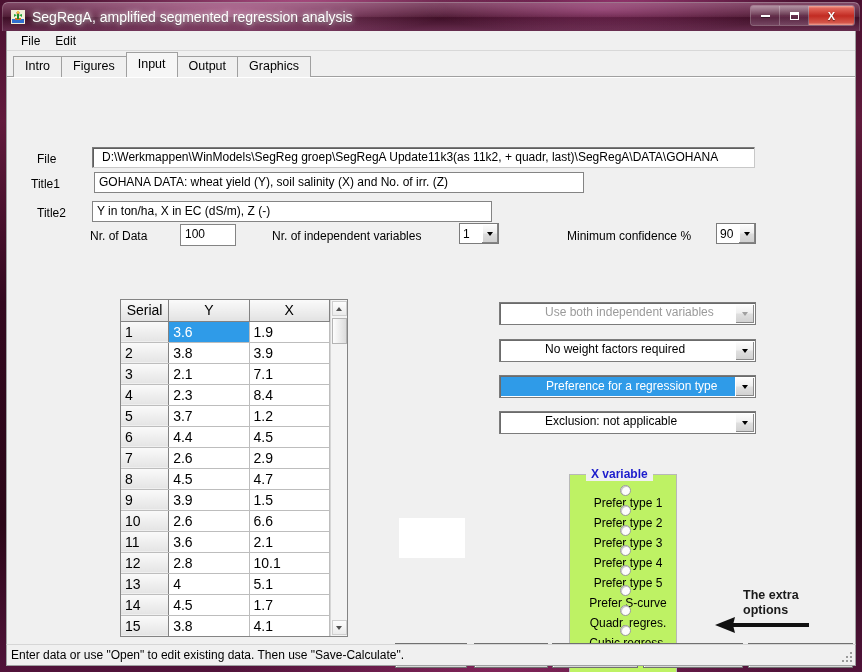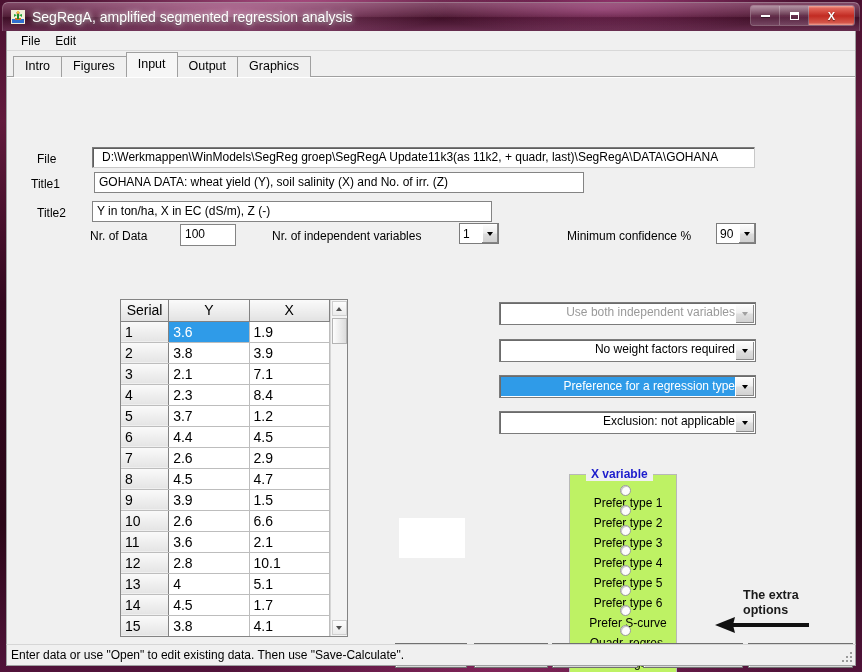--- a/index.html
+++ b/index.html
@@ -234,21 +234,21 @@
 
   
   .combo {
     position: absolute; left: 492px; width: 257px; height: 23px;
     display: flex; align-items: stretch;
     background: #ffffff;
     border: 1px solid #7b7b7b;
     box-shadow: inset 1px 1px 0 #6b6b6b;
   }
   .combo .ctext {
-    flex: 1 1 auto; text-align: right; font-size: 12px;
+    flex: 1 1 auto; text-align: left; font-size: 12px;
     line-height: 19px; color: #000; overflow: hidden; white-space: nowrap; padding-left: 45px;
   }
   .combo .cbtn {
     width: 19px; flex: 0 0 auto; margin: 1px 1px 1px 0;
     background: linear-gradient(180deg, #fefefe 0%, #f0f0f0 46%, #dfdfdf 54%, #d0d0d0 100%);
     box-shadow: inset 1px 1px 0 #ffffff, inset -1px -1px 0 #8a8a8a;
     display: flex; align-items: center; justify-content: center;
   }
   .combo.disabled .ctext { color: #9a9a9a; }
   .combo.selected .ctext {
@@ -543,24 +543,20 @@
             <div class="radio-row">
               <span class="radio-dot"></span>
               <span>Prefer type 4</span>
             </div>
             <div class="radio-row">
               <span class="radio-dot"></span>
               <span>Prefer type 5</span>
             </div>
             <div class="radio-row">
               <span class="radio-dot"></span>
-              <span>Prefer type 6</span>
-            </div>
-            <div class="radio-row">
-              <span class="radio-dot"></span>
               <span>Prefer S-curve</span>
             </div>
             <div class="radio-row">
               <span class="radio-dot"></span>
               <span>Quadr. regres.</span>
             </div>
             <div class="radio-row">
               <span class="radio-dot"></span>
               <span>Cubic regress.</span>
             </div>

